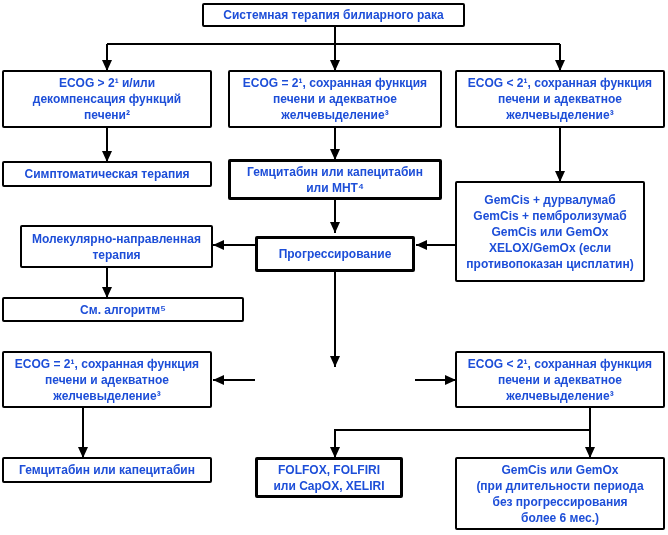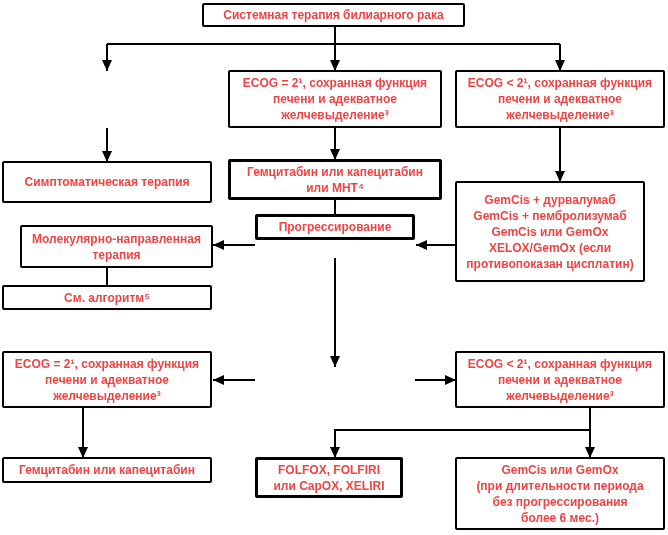--- a/index.html
+++ b/index.html
@@ -1,18 +1,18 @@
 <!DOCTYPE html>
 <html><head>
 <meta charset="utf-8">
 <style>
   html,body{margin:0;padding:0;background:#ffffff;}
   .stage{
     position:relative;width:668px;height:535px;background:#ffffff;
-    font-family:"Liberation Sans","DejaVu Sans",sans-serif;color:#ef4444;
+    font-family:"Liberation Sans","DejaVu Sans",sans-serif;color:#1d4ed8;
     overflow:hidden;
   }
   svg.connectors{position:absolute;left:0;top:0;z-index:1;}
   .node{
     position:absolute;box-sizing:border-box;z-index:2;
     border:2px solid #000;border-radius:2px;background:#fff;
     display:flex;align-items:center;justify-content:center;
     text-align:center;white-space:pre-line;
     font-size:12px;font-weight:600;line-height:16px;
     padding:2px 5px;
@@ -53,40 +53,43 @@
       <line x1="415" y1="380" x2="456" y2="380" marker-end="url(#arr)"></line>
 
       <line x1="83" y1="408" x2="83" y2="458" marker-end="url(#arr)"></line>
       <path d="M590,408 V430 H335 V458" marker-end="url(#arr)"></path>
       <line x1="590" y1="430" x2="590" y2="458" marker-end="url(#arr)"></line>
     </g>
   </svg>
 
   <div class="node" style="left:202px;top:3px;width:263px;height:24px">Системная терапия билиарного рака</div>
 
+  <div class="node" style="left:2px;top:70px;width:210px;height:58px">ECOG &gt; 2¹ и/или
+декомпенсация функций
+печени²</div>
   <div class="node" style="left:228px;top:70px;width:214px;height:58px">ECOG = 2¹, сохранная функция
 печени и адекватное
 желчевыделение³</div>
   <div class="node" style="left:455px;top:70px;width:210px;height:58px">ECOG &lt; 2¹, сохранная функция
 печени и адекватное
 желчевыделение³</div>
 
-  <div class="node" style="left:2px;top:161px;width:210px;height:42px">Симптоматическая терапия</div>
+  <div class="node" style="left:2px;top:161px;width:210px;height:26px">Симптоматическая терапия</div>
   <div class="node thick" style="left:228px;top:159px;width:214px;height:41px">Гемцитабин или капецитабин
 или МНТ⁴</div>
   <div class="node" style="left:455px;top:181px;width:190px;height:101px">GemCis + дурвалумаб
 GemCis + пембролизумаб
 GemCis или GemOx
 XELOX/GemOx (если
 противопоказан цисплатин)</div>
 
   <div class="node" style="left:20px;top:225px;width:193px;height:43px">Молекулярно-направленная
 терапия</div>
-  <div class="node thick" style="left:255px;top:214px;width:160px;height:26px">Прогрессирование</div>
-  <div class="node" style="left:2px;top:285px;width:210px;height:25px">См. алгоритм⁵</div>
+  <div class="node thick" style="left:255px;top:236px;width:160px;height:36px">Прогрессирование</div>
+  <div class="node" style="left:2px;top:297px;width:242px;height:25px">См. алгоритм⁵</div>
 
   <div class="node" style="left:2px;top:351px;width:210px;height:57px">ECOG = 2¹, сохранная функция
 печени и адекватное
 желчевыделение³</div>
   <div class="node" style="left:455px;top:351px;width:210px;height:57px">ECOG &lt; 2¹, сохранная функция
 печени и адекватное
 желчевыделение³</div>
 
   <div class="node" style="left:2px;top:457px;width:210px;height:26px">Гемцитабин или капецитабин</div>
   <div class="node thick" style="left:255px;top:457px;width:148px;height:41px">FOLFOX, FOLFIRI

